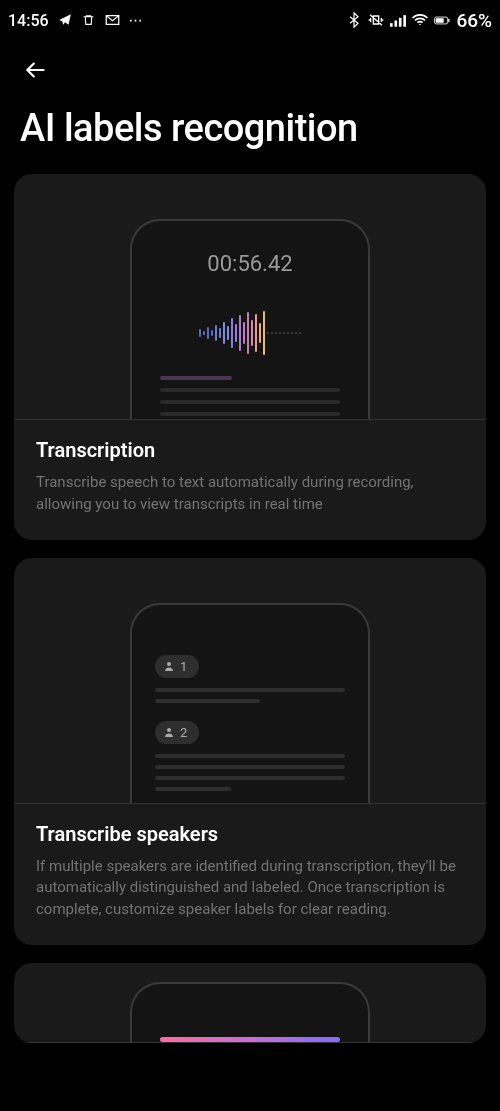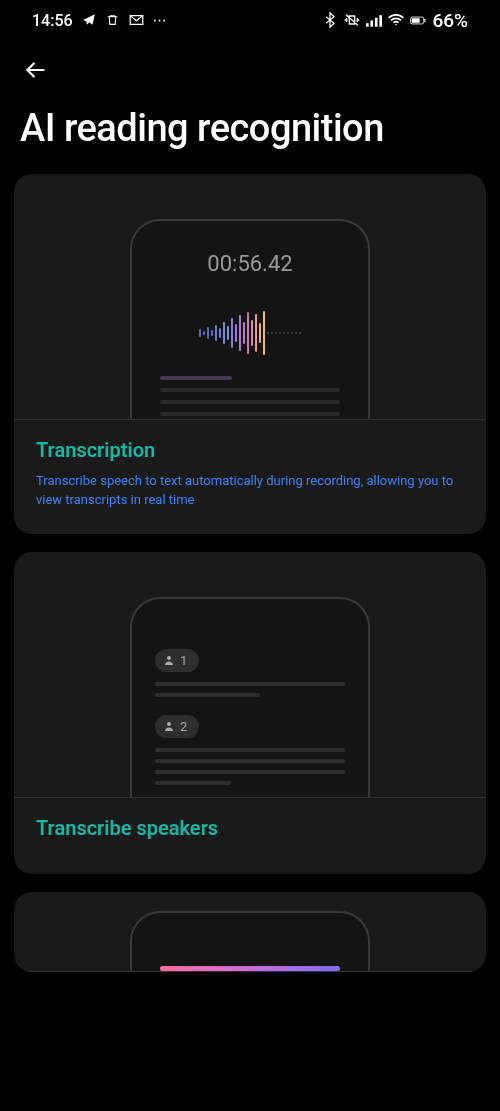--- a/index.html
+++ b/index.html
@@ -15,21 +15,21 @@
       font-family: -apple-system, BlinkMacSystemFont, 'Segoe UI', Roboto, sans-serif;
       color: #fff;
       overflow: hidden;
     }
     
     
     .status-bar {
       display: flex;
       justify-content: space-between;
       align-items: center;
-      padding: 8px 32px;
+      padding: 8px 8px;
       height: 40px;
       font-size: 16px;
       font-weight: 500;
     }
     
     .status-left {
       display: flex;
       align-items: center;
       gap: 8px;
     }
@@ -151,27 +151,27 @@
     }
     
     .card-content {
       padding: 18px 22px 24px;
     }
     
     .card-title {
       font-size: 20px;
       font-weight: 600;
       margin-bottom: 10px;
-      color: #14b8a6;
+      color: #ffffff;
     }
     
     .card-description {
-      font-size: 13px;
+      font-size: 15px;
       line-height: 1.45;
-      color: #3b82f6;
+      color: #737373;
     }
     
     
     .speaker-content {
       width: 190px;
       display: flex;
       flex-direction: column;
       gap: 10px;
       padding-top: 20px;
     }
@@ -290,21 +290,21 @@
 </div>
 
 <div class="nav-bar">
   <div class="back-btn">
     <svg width="26" height="26" viewBox="0 0 24 24" fill="none" stroke="#fff" stroke-width="2" stroke-linecap="round">
         <path d="M19 12H5M10 6l-6 6 6 6"></path>
       </svg>
   </div>
 </div>
 
-<h1 class="page-title">AI reading recognition</h1>
+<h1 class="page-title">AI labels recognition</h1>
 
 <div class="cards">
 
   <div class="card">
     <div class="card-illustration">
       <div class="phone-frame">
         <div class="timer-text">00:56.42</div>
         <div class="waveform">
           <div class="wave-bar" style="height:8px;background:#5a6bbf"></div>
           <div class="wave-bar" style="height:4px;background:#5a6bbf"></div>
@@ -373,20 +373,21 @@
             <div class="speaker-line"></div>
             <div class="speaker-line"></div>
             <div class="speaker-line"></div>
             <div class="speaker-line" style="width:40%"></div>
           </div>
         </div>
       </div>
     </div>
     <div class="card-content">
       <h2 class="card-title">Transcribe speakers</h2>
+      <p class="card-description">If multiple speakers are identified during transcription, they'll be automatically distinguished and labeled. Once transcription is complete, customize speaker labels for clear reading.</p>
     </div>
   </div>
 
   <div class="card">
     <div class="card-illustration card-partial">
       <div class="phone-frame-3">
         <div class="gradient-bar"></div>
       </div>
     </div>
   </div>

